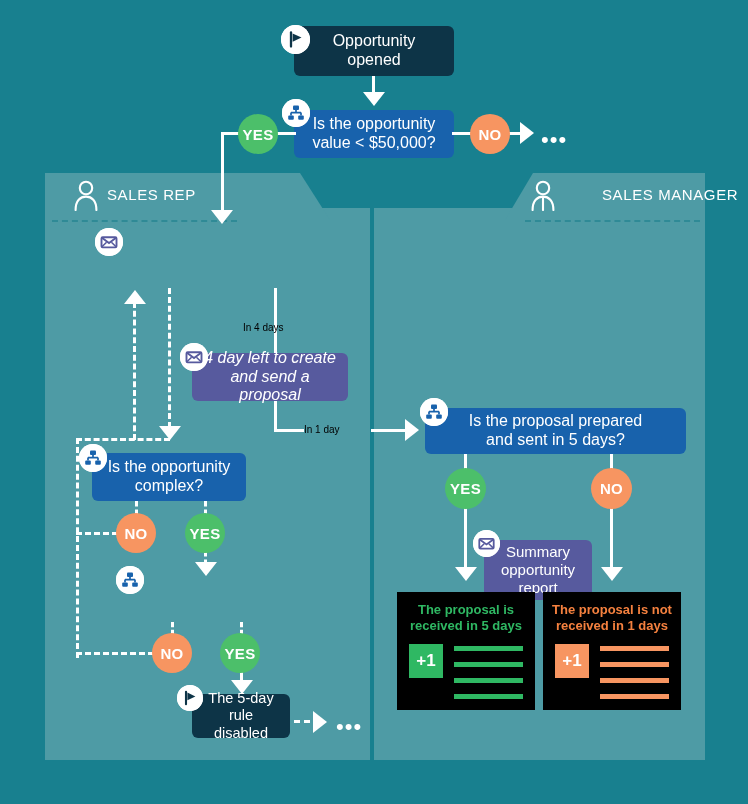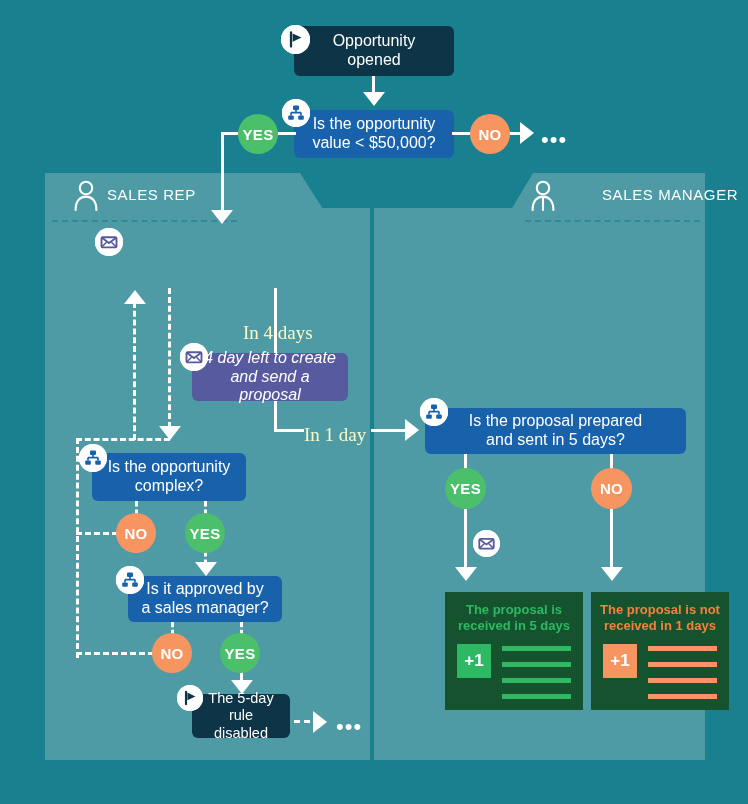--- a/index.html
+++ b/index.html
@@ -52,25 +52,25 @@
 
   
   .ln{position:absolute;background:#ffffff;}
   .tri-down{position:absolute;width:0;height:0;border-left:11px solid transparent;border-right:11px solid transparent;border-top:14px solid #fff;}
   .tri-up{position:absolute;width:0;height:0;border-left:11px solid transparent;border-right:11px solid transparent;border-bottom:14px solid #fff;}
   .tri-right{position:absolute;width:0;height:0;border-top:11px solid transparent;border-bottom:11px solid transparent;border-left:14px solid #fff;}
 
   .dash-v{position:absolute;width:0;border-left:3px dashed #ffffff;}
   .dash-h{position:absolute;height:0;border-top:3px dashed #ffffff;}
 
-  .lbl{position:absolute;color:#fef9c3;font-size:19px;white-space:nowrap;font-family:Liberation Serif, serif;}
+  .lbl{position:absolute;color:#000000;font-size:10px;white-space:nowrap;}
   .dots{position:absolute;color:#ffffff;font-size:22px;letter-spacing:1px;line-height:1;}
 
   
-  .card{position:absolute;background:#14532d;box-sizing:border-box;margin-left:48px;}
+  .card{position:absolute;background:#000000;box-sizing:border-box;}
   .card-title{
     position:absolute;left:0;right:0;text-align:center;
     font-size:13px;font-weight:bold;line-height:1.25;
   }
   .chip{
     position:absolute;color:#fff;font-size:17px;font-weight:bold;
     display:flex;align-items:center;justify-content:center;
   }
   .bar{position:absolute;height:5px;}
 </style>
@@ -216,24 +216,20 @@
 
   <div class="dash-h" style="left:76px;top:532px;width:42px;"></div>
   <div class="dash-v" style="left:76px;top:438px;height:220px;"></div>
   <div class="dash-h" style="left:76px;top:438px;width:94px;"></div>
   <div class="dash-v" style="left:133px;top:302px;height:138px;"></div>
   <div class="tri-up" style="left:124px;top:290px;"></div>
 
   <div class="dash-v" style="left:204px;top:551px;height:14px;"></div>
   <div class="tri-down" style="left:195px;top:562px;"></div>
 
-  <div class="node n-blue" style="left:128px;top:576px;width:154px;height:46px;">
-    <span style="white-space:pre-line;">Is it approved by
-a sales manager?</span>
-  </div>
   <div class="badge" style="left:116px;top:566px;width:28px;height:28px;">
     <svg width="28" height="28" viewBox="0 0 28 28">
       <circle cx="14" cy="14" r="14" fill="#ffffff"></circle>
       <rect x="11" y="6.5" width="6" height="4.4" rx="1" fill="#1862ac"></rect>
       <rect x="6.2" y="16.4" width="5.6" height="4.4" rx="1" fill="#1862ac"></rect>
       <rect x="16.2" y="16.4" width="5.6" height="4.4" rx="1" fill="#1862ac"></rect>
       <path d="M14 11 L14 13.6 M9 13.6 L19 13.6 M9 13.6 L9 16.4 M19 13.6 L19 16.4" stroke="#1862ac" stroke-width="1.7" fill="none"></path>
     </svg>
   </div>
 
@@ -287,20 +283,25 @@
   <div class="ln" style="left:464px;top:508px;width:3px;height:62px;"></div>
   <div class="tri-down" style="left:455px;top:567px;"></div>
 
   <div class="ln" style="left:610px;top:454px;width:3px;height:16px;"></div>
   <div class="pill p-no" style="left:591px;top:468px;width:41px;height:41px;">
     <span>NO</span>
   </div>
   <div class="ln" style="left:610px;top:508px;width:3px;height:62px;"></div>
   <div class="tri-down" style="left:601px;top:567px;"></div>
 
+  <div class="node n-purple-up" style="left:484px;top:540px;width:108px;height:60px;font-size:15px;">
+    <span style="white-space:pre-line;">Summary
+opportunity
+report</span>
+  </div>
   <div class="badge" style="left:473px;top:530px;width:27px;height:27px;">
     <svg width="27" height="27" viewBox="0 0 27 27">
       <circle cx="13.5" cy="13.5" r="13.5" fill="#ffffff"></circle>
       <rect x="6.3" y="8.9" width="14.4" height="9.8" rx="1.2" fill="none" stroke="#575a9e" stroke-width="1.8"></rect>
       <path d="M6.7 9.5 L13.5 14.4 L20.3 9.5" fill="none" stroke="#575a9e" stroke-width="1.8"></path>
       <path d="M6.7 18.1 L11.2 13.7 M20.3 18.1 L15.8 13.7" fill="none" stroke="#575a9e" stroke-width="1.5"></path>
     </svg>
   </div>
 
   <div class="card" style="left:397px;top:592px;width:138px;height:118px;">

